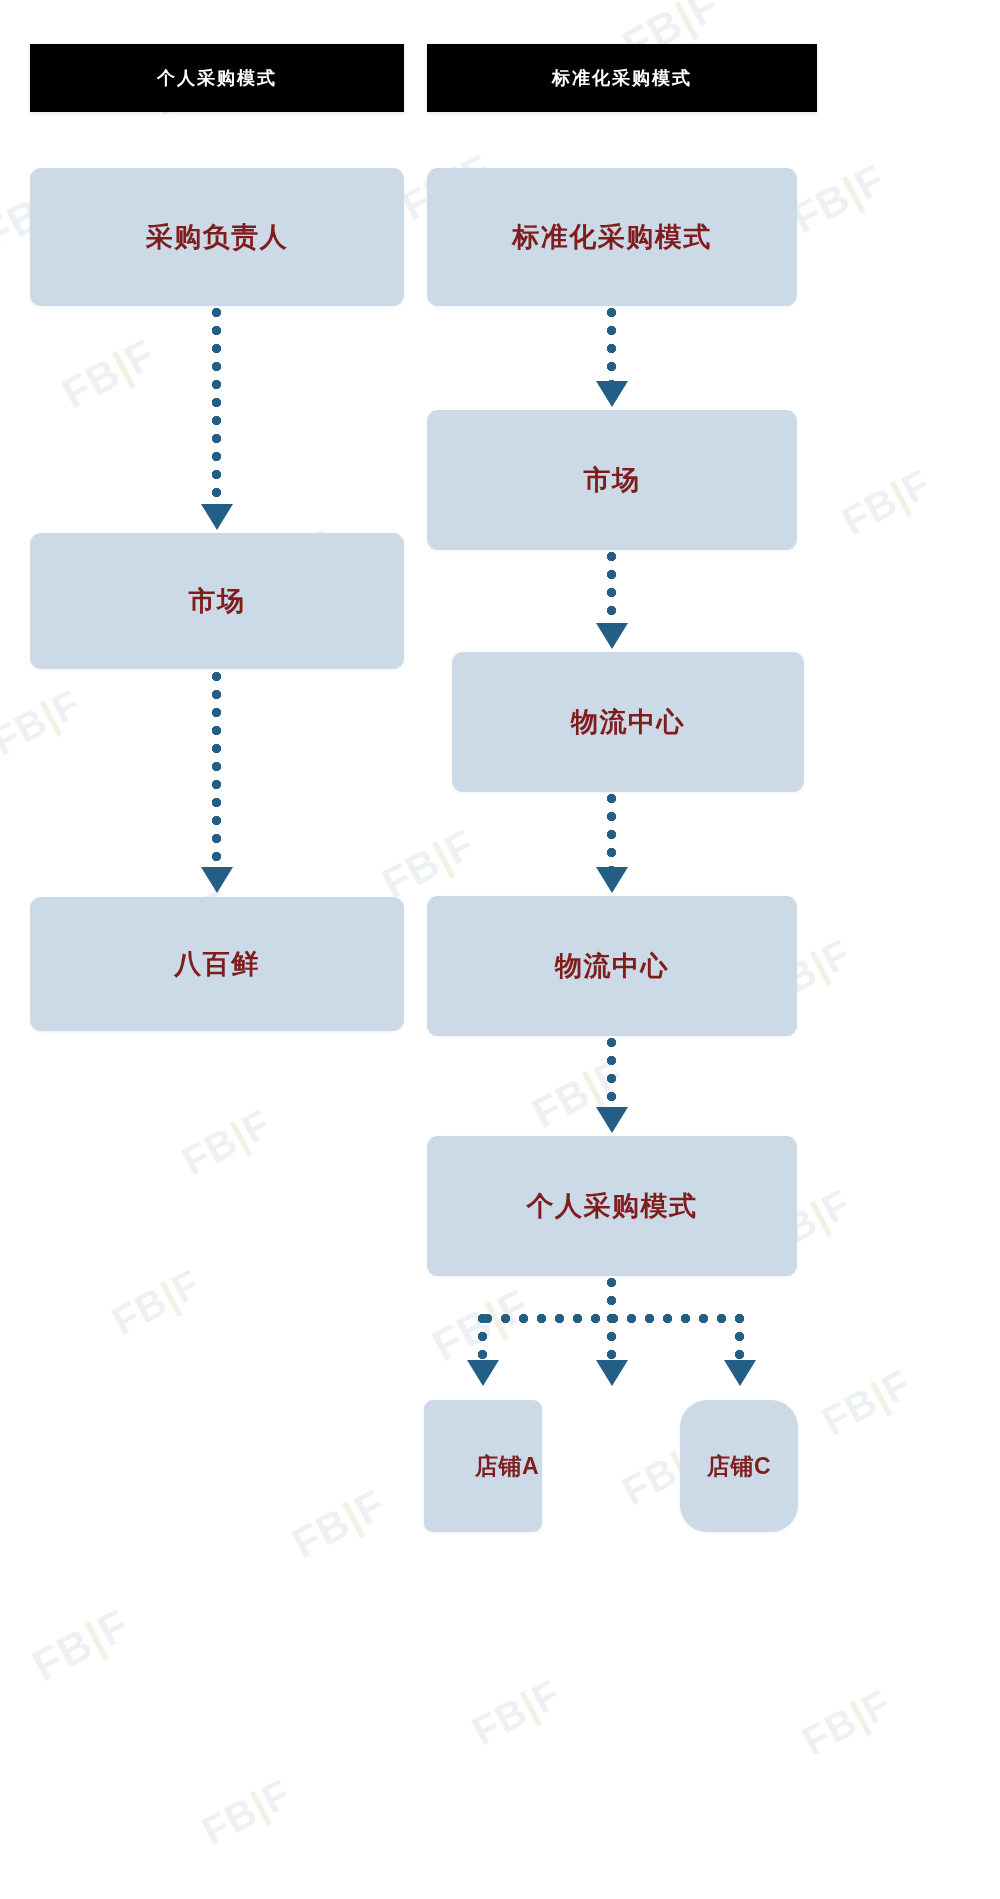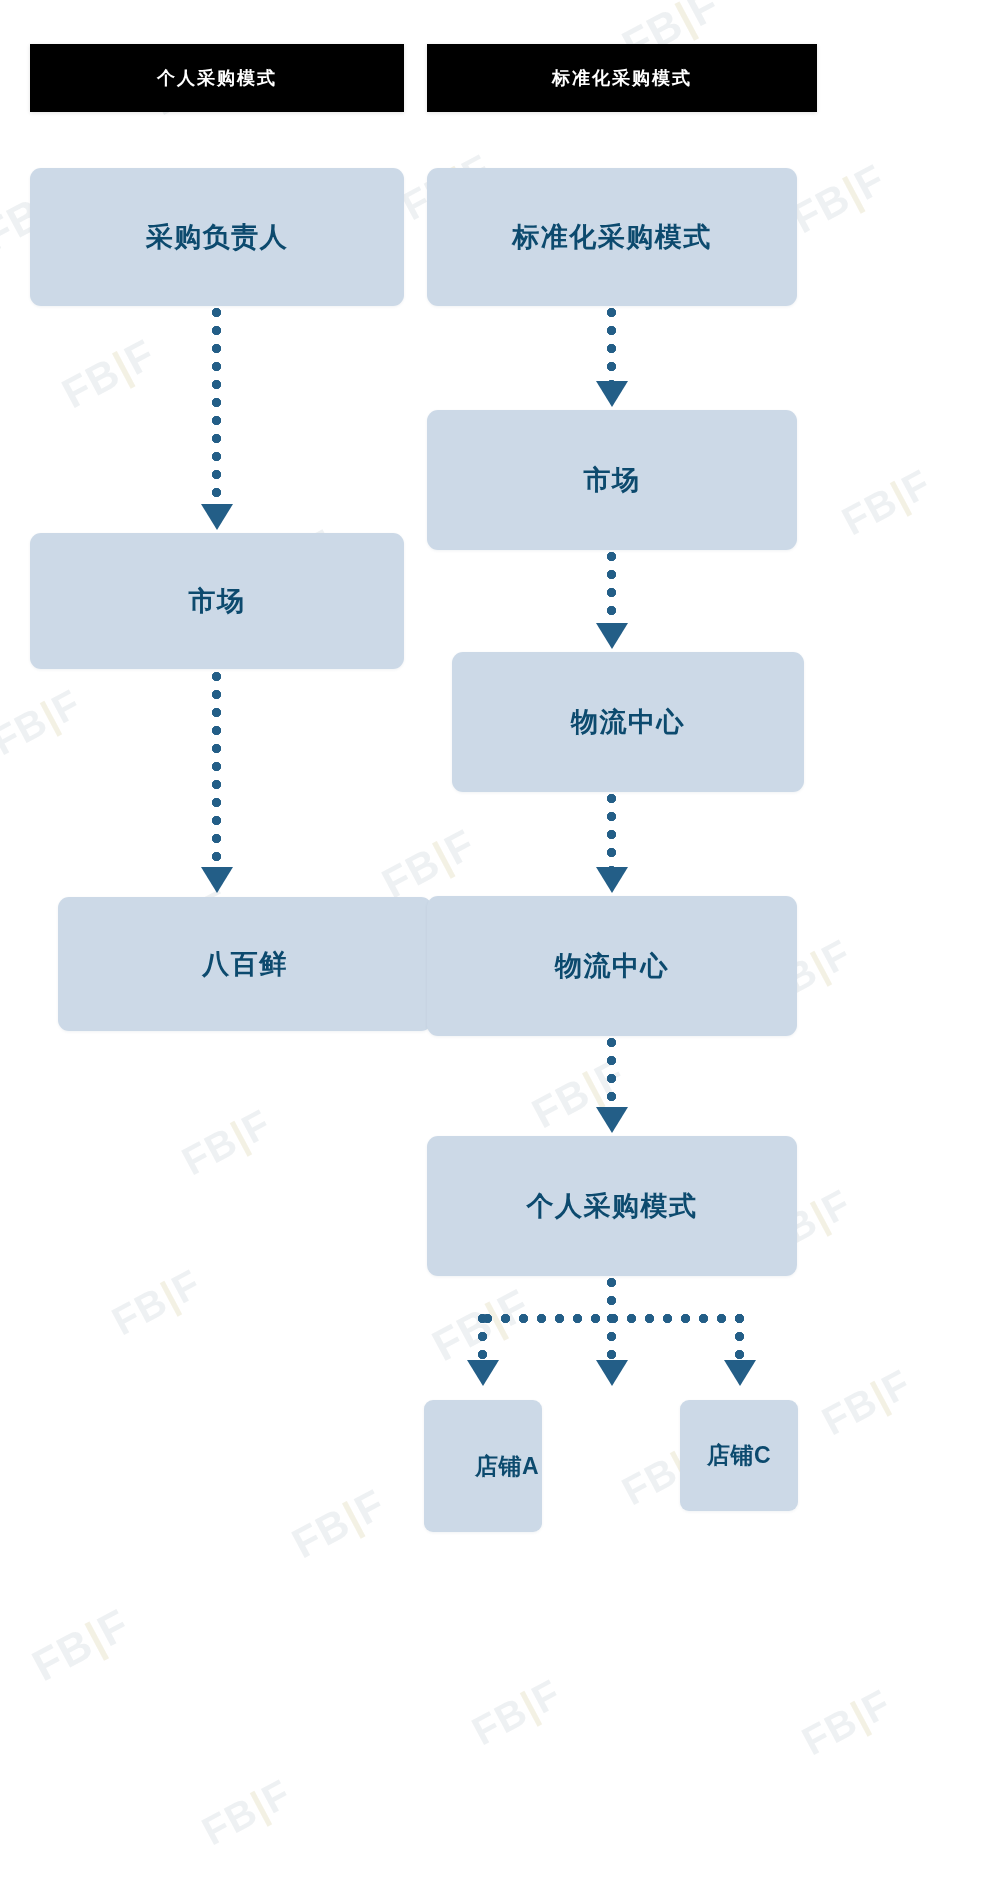--- a/index.html
+++ b/index.html
@@ -64,21 +64,21 @@
 
   
   .node {
     position: absolute;
     box-sizing: border-box;
     background: #ccd9e7;
     border-radius: 11px;
     display: flex;
     align-items: center;
     justify-content: center;
-    color: #0c4a6e;
+    color: #7f1d1d;
     font-weight: 700;
     font-size: 27px;
     letter-spacing: 1.5px;
     z-index: 3;
     box-shadow: 0 1px 3px rgba(40,70,100,0.07);
   }
   .node.small {
     font-size: 23px;
     letter-spacing: 0.5px;
     border-radius: 9px;
@@ -145,21 +145,21 @@
   </div>
 
   <div class="column" id="col-left">
     <div class="col-header">个人采购模式</div>
   </div>
 
   <div class="node" style="left:30px; top:168px; width:374px; height:138px;">采购负责人</div>
 
   <div class="node" style="left:30px; top:533px; width:374px; height:136px;">市场</div>
 
-  <div class="node" style="left:30px; top:897px; width:374px; height:134px;margin-left:28px;">八百鲜</div>
+  <div class="node" style="left:30px; top:897px; width:374px; height:134px;">八百鲜</div>
 
   <div class="vdots" style="left:212px; top:308px; height:198px;"></div>
   <div class="arrowhead" style="left:201px; top:504px;"></div>
 
   <div class="vdots" style="left:212px; top:672px; height:196px;"></div>
   <div class="arrowhead" style="left:201px; top:867px;"></div>
 
   <div class="column" id="col-right">
     <div class="col-header">标准化采购模式</div>
   </div>
@@ -170,21 +170,21 @@
 
   <div class="node" style="left:452px; top:652px; width:352px; height:140px;">物流中心</div>
 
   <div class="node" style="left:427px; top:896px; width:370px; height:140px;">物流中心</div>
 
   <div class="node" style="left:427px; top:1136px; width:370px; height:140px;">个人采购模式</div>
 
   <div class="node small" style="left:424px; top:1400px; width:118px; height:132px;padding-left:48px;">店铺A</div>
 
 
-  <div class="node small" style="left:680px; top:1400px; width:118px; height:111px;">店铺C</div>
+  <div class="node small" style="left:680px; top:1400px; width:118px; height:132px;border-radius:27px;">店铺C</div>
 
   <div class="vdots" style="left:607px; top:308px; height:75px;"></div>
   <div class="arrowhead" style="left:596px; top:381px;"></div>
 
   <div class="vdots" style="left:607px; top:552px; height:73px;"></div>
   <div class="arrowhead" style="left:596px; top:623px;"></div>
 
   <div class="vdots" style="left:607px; top:794px; height:73px;"></div>
   <div class="arrowhead" style="left:596px; top:867px;"></div>
 

